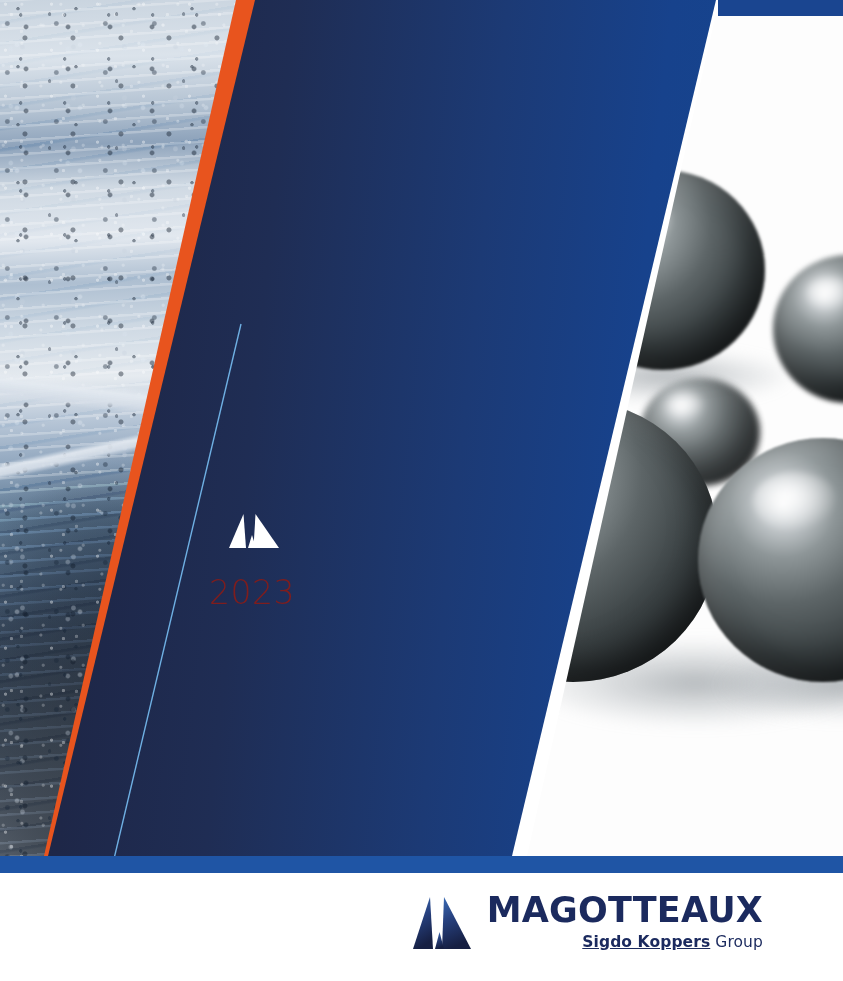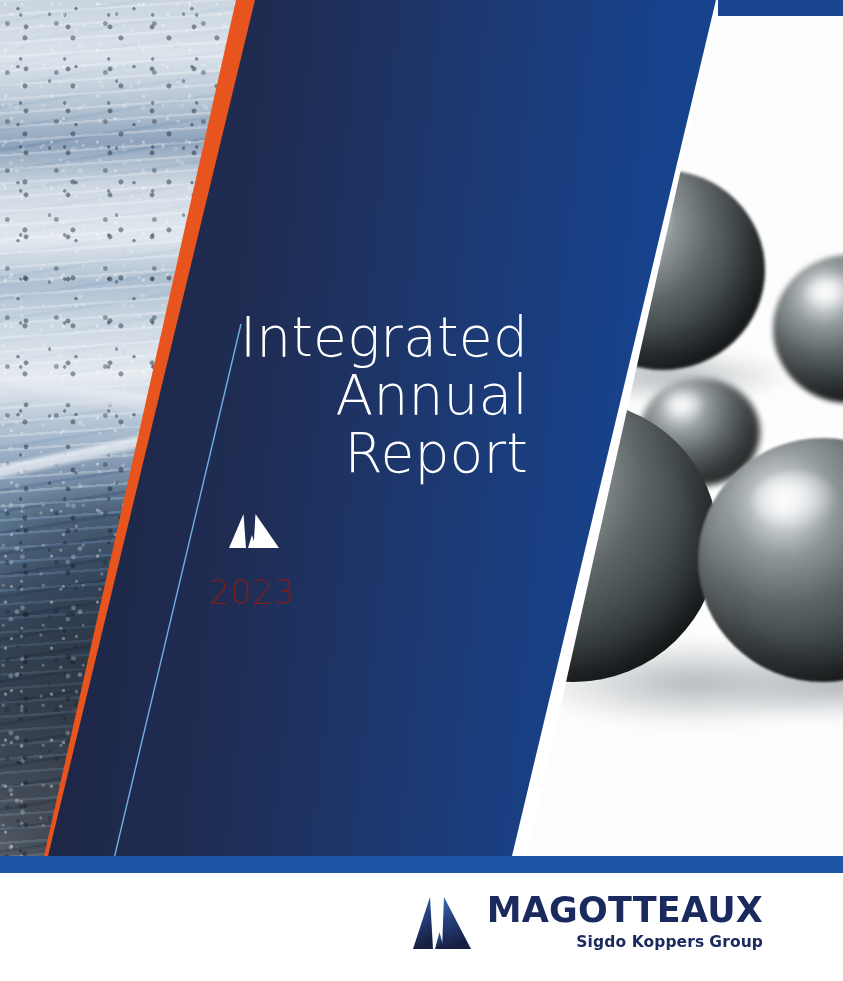--- a/index.html
+++ b/index.html
@@ -260,22 +260,22 @@
     color:#1b2a5e;
   }
   .logo-sub {
     font-family:"DejaVu Sans", sans-serif;
     font-size:15.5px;
     line-height:20px;
     color:#1b2a5e;
     margin-top:3px;
     letter-spacing:.1px;
   }
-  .logo-sub .sk { font-weight:bold; }
-  .logo-sub .grp { font-weight:bold; }
+  .logo-sub .sk { font-weight:bold;text-decoration:underline; }
+  .logo-sub .grp { font-weight:normal; }
 </style>
 </head>
 <body>
 
 <div id="page">
 
   <div class="mine-photo">
     <div class="mine-img"></div>
     <div class="mine-benches"></div>
     <div class="mine-rubble"></div>
@@ -298,25 +298,20 @@
     <div class="ball" id="ball3"></div>
     <div class="ball" id="ball4"></div>
   </div>
 
   <div class="top-bar"></div>
 
   <svg class="hairline" viewBox="0 0 843 981">
     <line x1="241" y1="324" x2="85" y2="981" stroke="#6fb0e3" stroke-width="1.4"></line>
   </svg>
 
-  <div class="title-block">
-    <span class="title-line">Integrated</span>
-    <span class="title-line">Annual</span>
-    <span class="title-line">Report</span>
-  </div>
 
   <svg class="cover-mark" viewBox="0 0 54 38">
     <polygon points="2,36 16.5,2 19,36" fill="#ffffff"></polygon>
     <polygon points="26.5,36 28.5,2 52,36" fill="#ffffff"></polygon>
     <polygon points="21,36 25,23 29,36" fill="#ffffff"></polygon>
   </svg>
 
   <div class="cover-year">2023</div>
 
   <div class="bottom-bar"></div>

